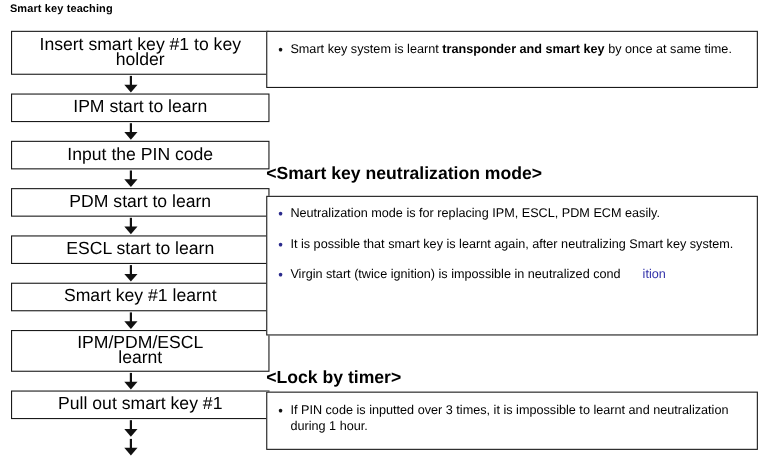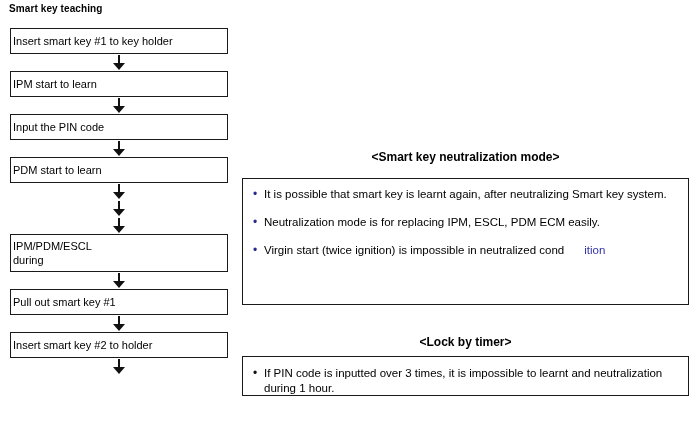--- a/index.html
+++ b/index.html
@@ -32,25 +32,25 @@
     white-space: nowrap;
   }
   .flow-column {
     position: absolute;
     left: 10px;
     top: 28px;
     width: 218px;
   }
   .flow-node {
     box-sizing: border-box;
-    width: 218px;
+    width: 235px;
     border: 1px solid #1a1a1a;
     background: #ffffff;
-    font-size: 11px;
-    text-align: left;
+    font-size: 16px;
+    text-align: center;
     line-height: 14px;
     padding: 5px 2px 5px 2px;
     white-space: pre-line;
   }
   .flow-node.two-line {
     padding: 4px 2px 4px 2px;
   }
   .flow-arrow {
     width: 218px;
     height: 17px;
@@ -112,23 +112,23 @@
   b.em {
     font-weight: bold;
   }
   .blue-tail {
     color: #3333aa;
     margin-left: 20px;
   }
 
   .section-heading {
     position: absolute;
-    font-size: 12px;
+    font-size: 16px;
     font-weight: bold;
-    text-align: center;
+    text-align: left;
     white-space: nowrap;
   }
 
   
   #panel-top {
     left: 242px;
     top: 28px;
     width: 447px;
     height: 52px;
     padding: 9px 10px 0 10px;
@@ -151,21 +151,21 @@
   #heading-lock {
     left: 242px;
     top: 335px;
     width: 447px;
   }
   
   #panel-lock {
     left: 242px;
     top: 356px;
     width: 447px;
-    height: 40px;
+    height: 53px;
     padding: 9px 10px 0 10px;
   }
 </style>
 </head>
 <body>
 
 <div class="page">
 
   <div class="flow-title">Smart key teaching</div>
 
@@ -188,58 +188,64 @@
         <span class="stem"></span>
         <span class="head"></span>
       </div>
 
     <div class="flow-node">PDM start to learn</div>
     <div class="flow-arrow">
         <span class="stem"></span>
         <span class="head"></span>
       </div>
 
-    <div class="flow-arrow">
-        <span class="stem"></span>
-        <span class="head"></span>
-      </div>
-
+    <div class="flow-node">ESCL start to learn</div>
+    <div class="flow-arrow">
+        <span class="stem"></span>
+        <span class="head"></span>
+      </div>
+
+    <div class="flow-node">Smart key #1 learnt</div>
     <div class="flow-arrow">
         <span class="stem"></span>
         <span class="head"></span>
       </div>
 
     <div class="flow-node two-line">IPM/PDM/ESCL
-during</div>
+learnt</div>
     <div class="flow-arrow">
         <span class="stem"></span>
         <span class="head"></span>
       </div>
 
     <div class="flow-node">Pull out smart key #1</div>
     <div class="flow-arrow">
         <span class="stem"></span>
         <span class="head"></span>
       </div>
 
-    <div class="flow-node">Insert smart key #2 to holder</div>
-    <div class="flow-arrow">
-        <span class="stem"></span>
-        <span class="head"></span>
-      </div>
-
-  </div>
-
+    <div class="flow-arrow">
+        <span class="stem"></span>
+        <span class="head"></span>
+      </div>
+
+  </div>
+
+  <div class="note-panel" id="panel-top">
+    <ul class="note-list">
+      <li class="note-item dark"><span>Smart key system is learnt </span><b class="em">transponder and smart key</b><span> by once at same  time.</span></li>
+    </ul>
+  </div>
 
   <div class="section-heading" id="heading-neutralization">&lt;Smart key neutralization mode&gt;</div>
 
   <div class="note-panel" id="panel-neutralization">
     <ul class="note-list">
+      <li class="note-item">Neutralization mode is for replacing IPM, ESCL, PDM ECM easily.</li>
       <li class="note-item">It is possible that smart key is learnt again, after neutralizing Smart key system.</li>
-      <li class="note-item">Neutralization mode is for replacing IPM, ESCL, PDM ECM easily.</li>
       <li class="note-item"><span>Virgin start (twice ignition) is impossible in neutralized cond</span><span class="blue-tail">ition</span></li>
     </ul>
   </div>
 
   <div class="section-heading" id="heading-lock">&lt;Lock by timer&gt;</div>
 
   <div class="note-panel" id="panel-lock">
     <ul class="note-list">
       <li class="note-item dark">If PIN code is inputted over 3 times, it is impossible to learnt and neutralization during 1 hour.</li>
     </ul>

